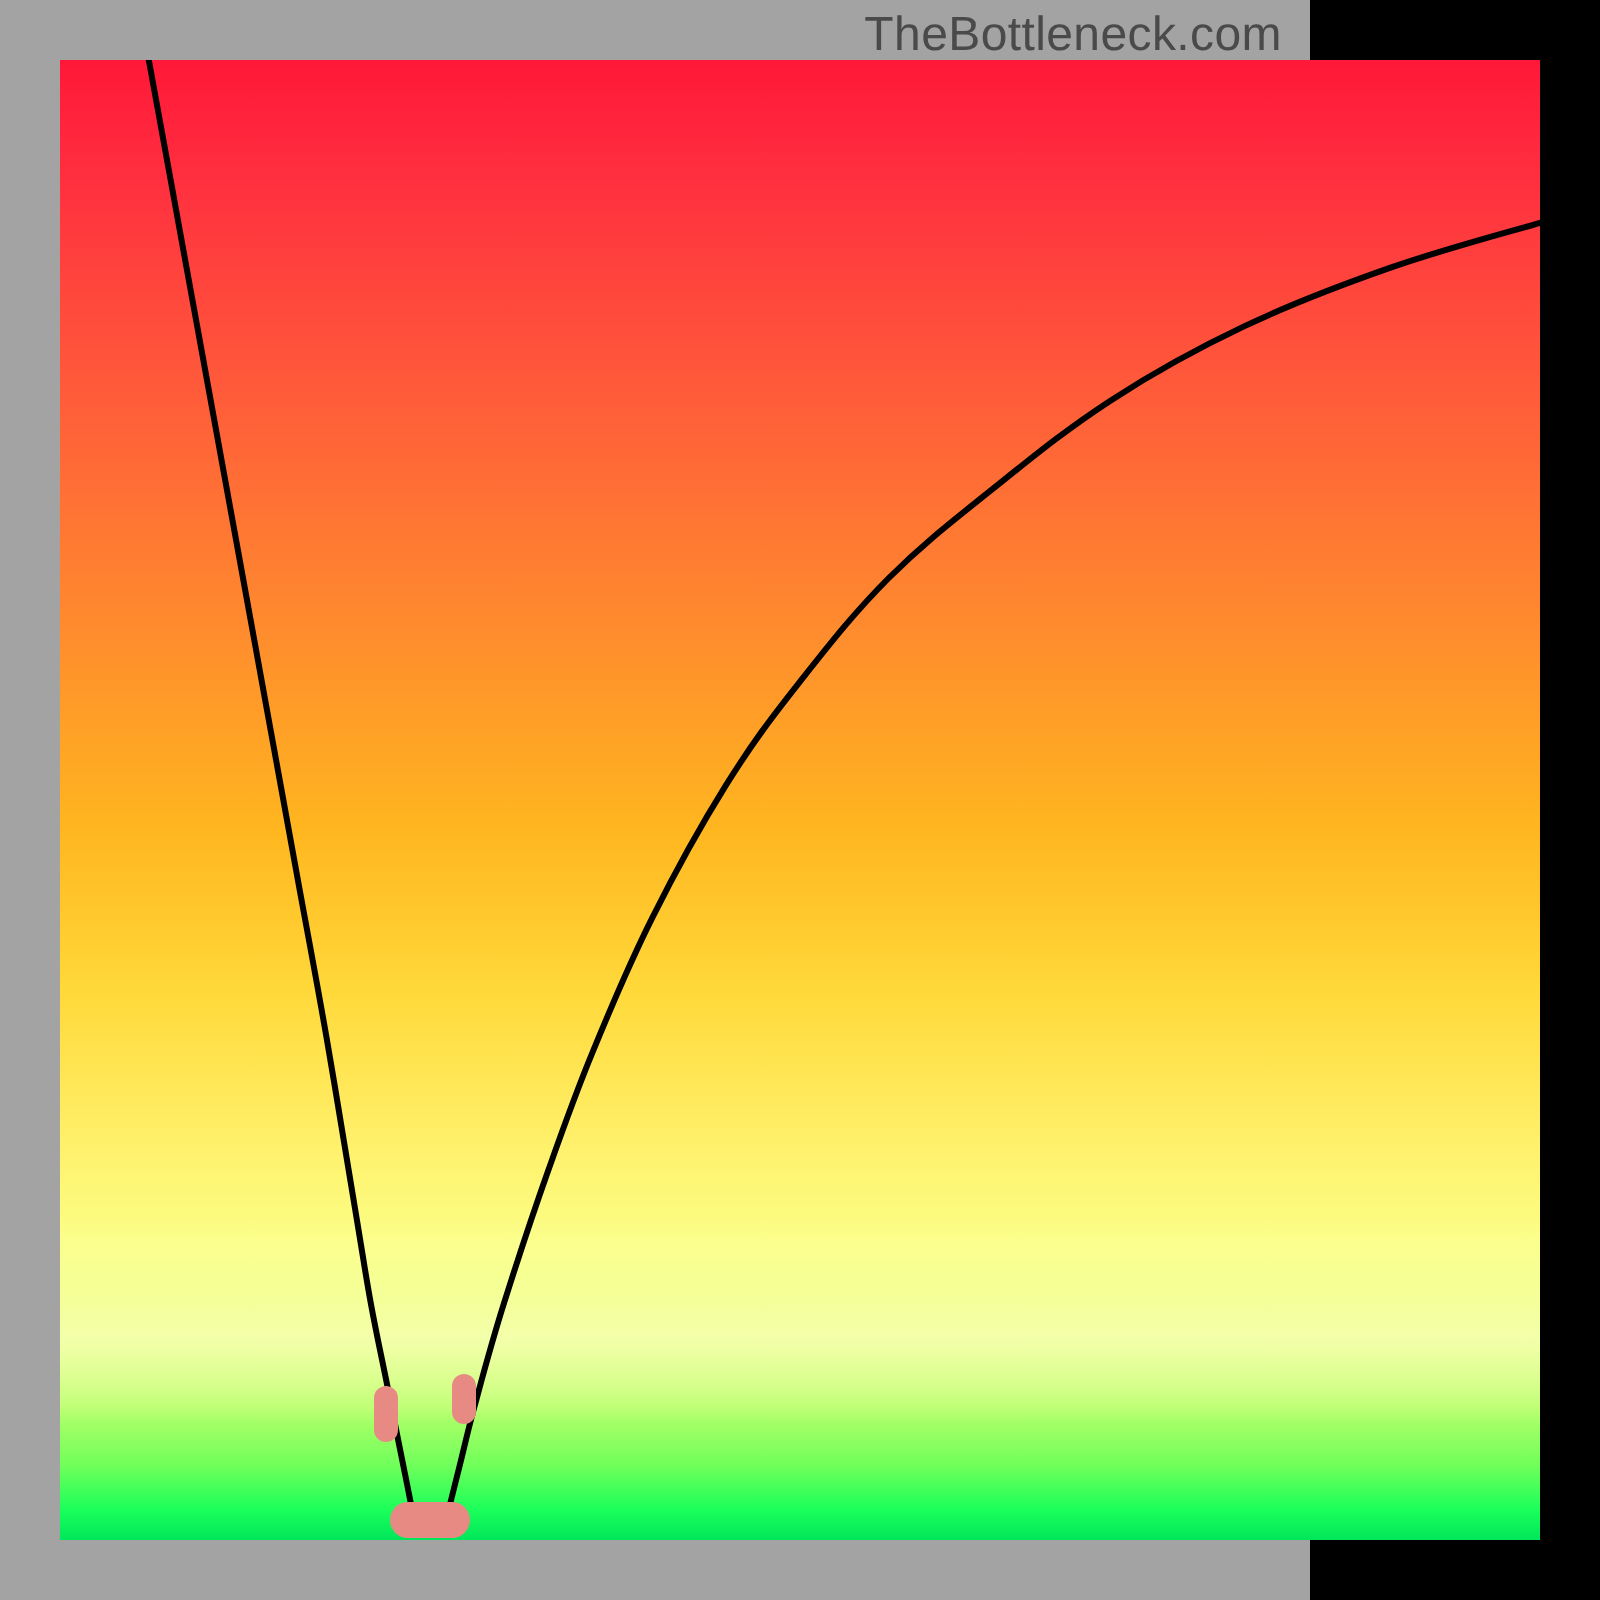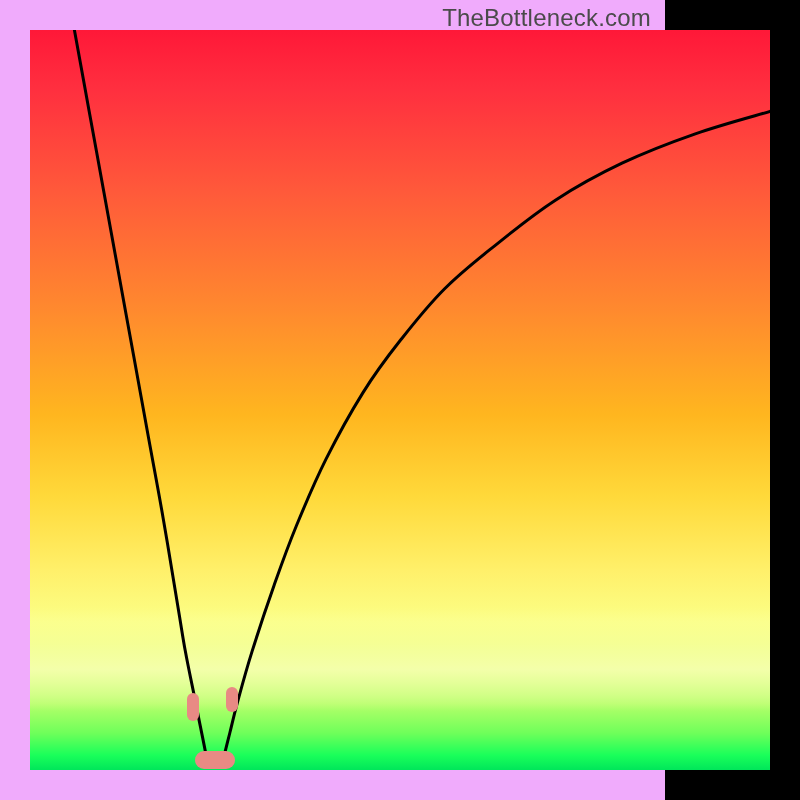--- a/index.html
+++ b/index.html
@@ -8,22 +8,21 @@
     width: 800px;
     height: 800px;
     overflow: hidden;
     background: #000;
     font-family: Arial, Helvetica, sans-serif;
   }
   .frame {
     position: relative;
     width: 655px;
     height: 800px;
-    background: #f0abfc;
-    padding-left: 10px;
+    background: #a3a3a3;
   }
   .watermark {
     position: absolute;
     top: 4px;
     right: 14px;
     color: #4a4a4a;
     font-size: 24px;
     letter-spacing: 0.2px;
     z-index: 10;
     user-select: none;

